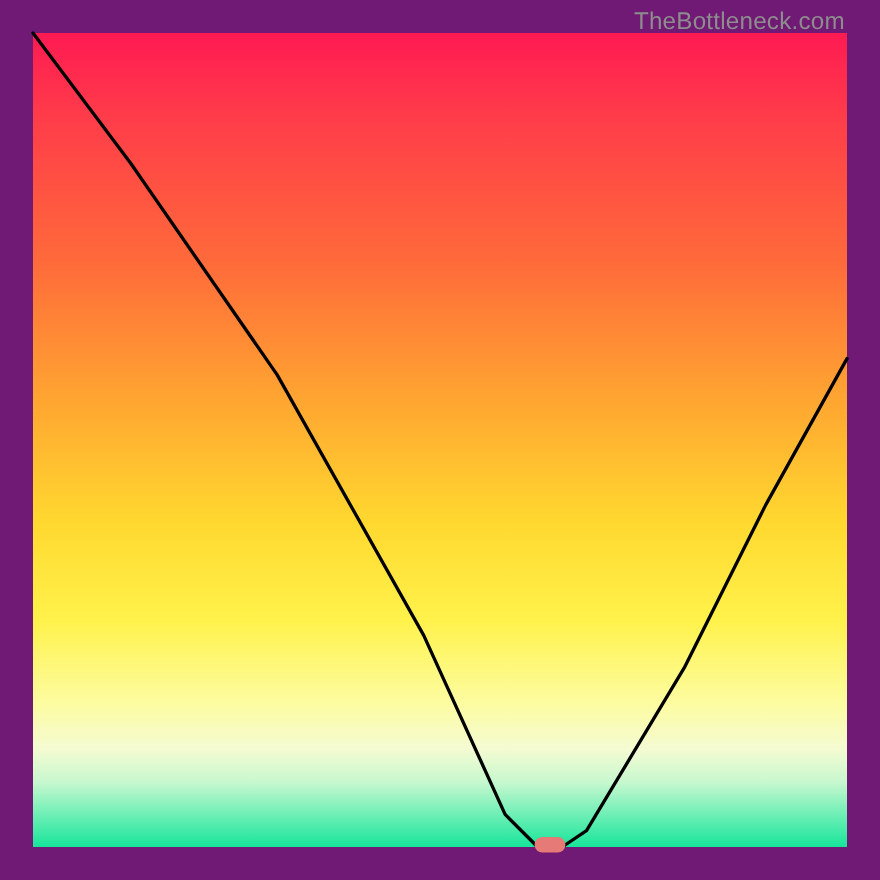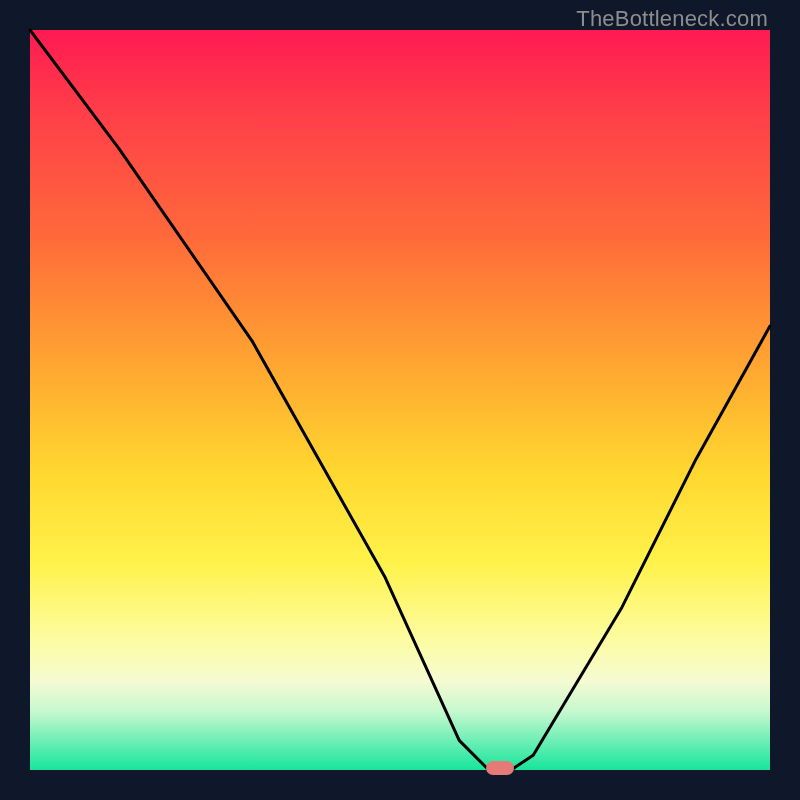--- a/index.html
+++ b/index.html
@@ -10,21 +10,21 @@
     background: #000;
     overflow: hidden;
     font-family: Arial, Helvetica, sans-serif;
   }
   .frame {
     position: absolute;
     left: 0;
     top: 0;
     width: 800px;
     height: 800px;
-    background: #0f172a;
+    background: #701a75;
   }
   .plot {
     position: absolute;
     left: 30px;
     top: 30px;
     width: 740px;
     height: 740px;
     
     background: linear-gradient(
       to bottom,

